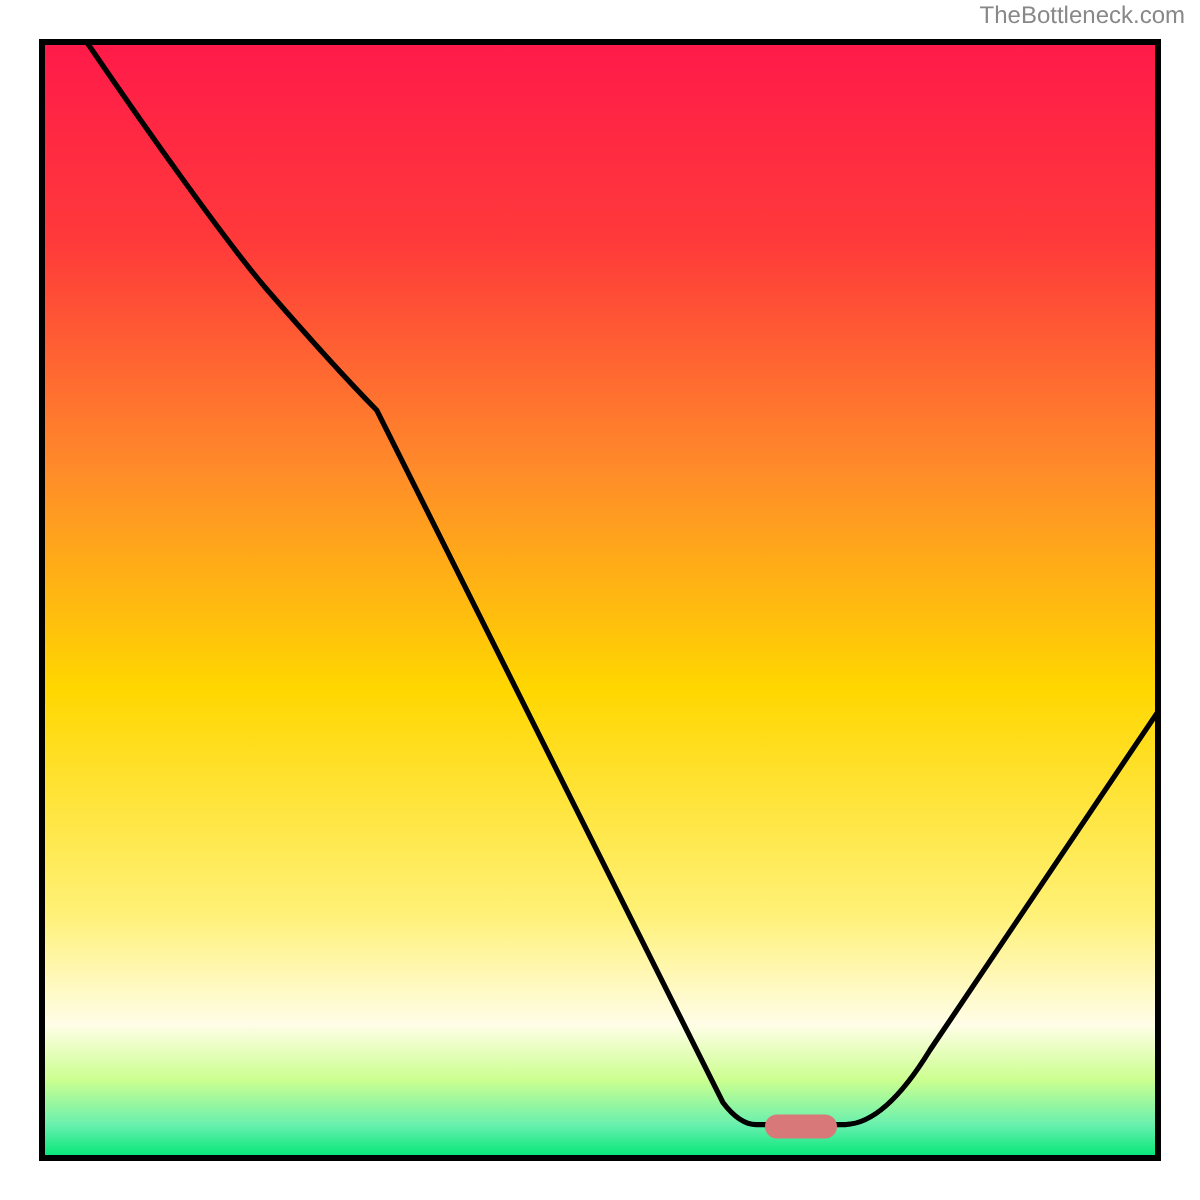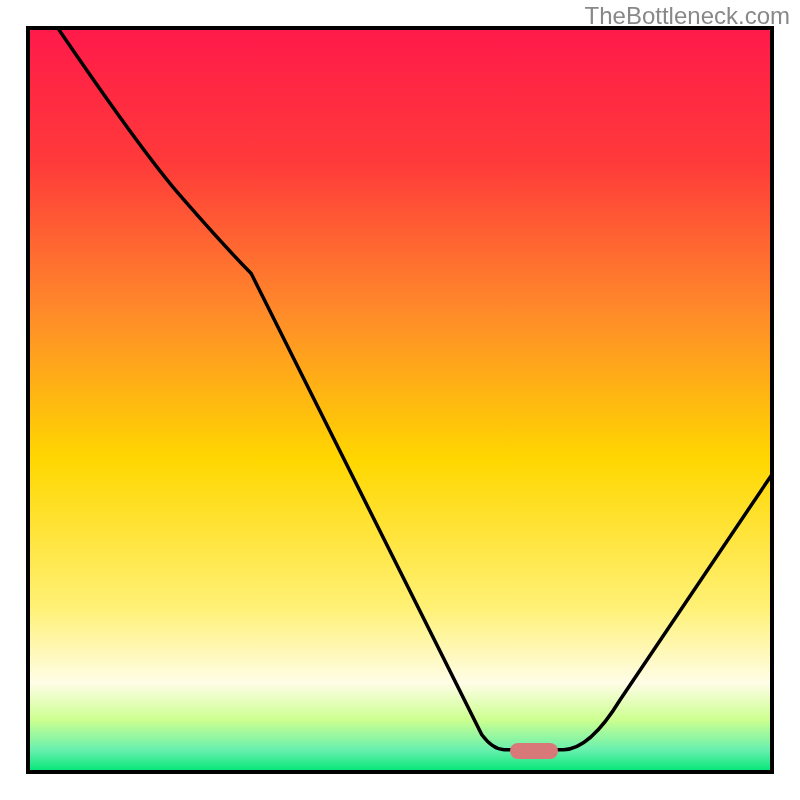--- a/index.html
+++ b/index.html
@@ -13,21 +13,21 @@
   .chart-container {
     width: 800px;
     height: 800px;
     position: relative;
   }
   .watermark {
     position: absolute;
     top: 2px;
     right: 10px;
     color: #888888;
-    font-size: 24px;
+    font-size: 16px;
     font-weight: normal;
     z-index: 10;
   }
   svg {
     display: block;
   }
 </style>
 </head>
 <body>
 

